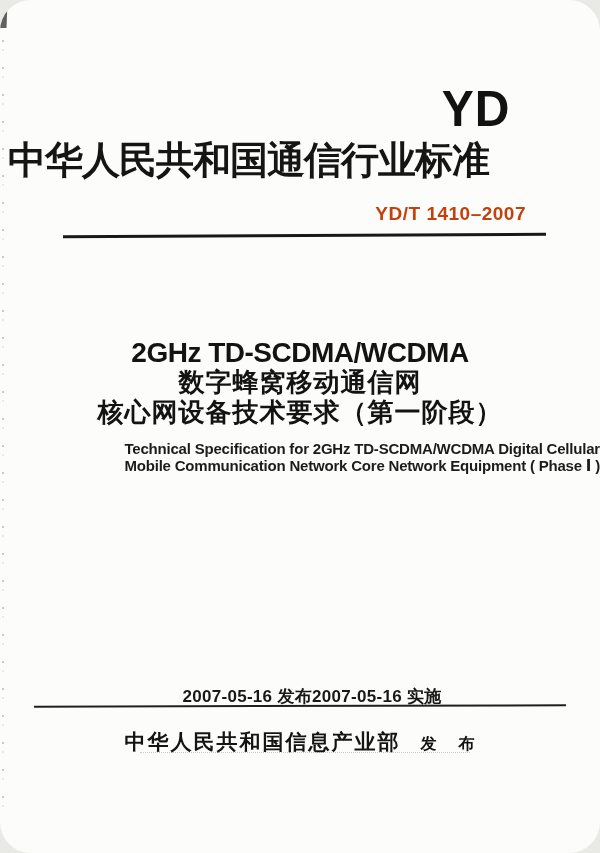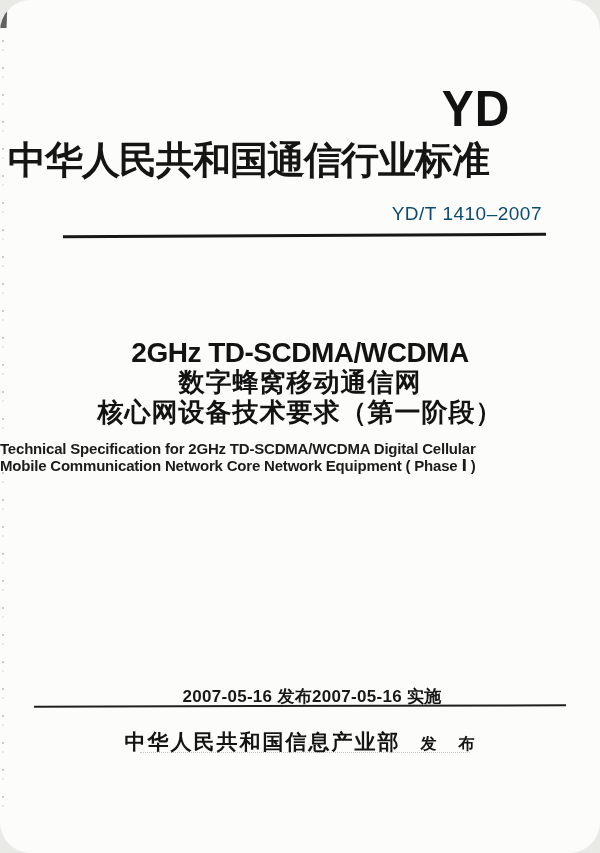--- a/index.html
+++ b/index.html
@@ -45,40 +45,40 @@
     letter-spacing:1px;color:#121212;
     transform:scaleX(.96);transform-origin:right;
   }
   .heading-cn{
     position:absolute;top:140px;left:0;right:0;
     font-size:38px;line-height:1.1;font-weight:700;
     letter-spacing:-1px;color:#151515;
     padding-left:8px;
   }
   .std-number{
-    position:absolute;top:203px;right:58px;
-    font-size:19px;font-weight:400;letter-spacing:.5px;color:#0c4a6e;
+    position:absolute;top:203px;right:74px;
+    font-size:19px;font-weight:700;letter-spacing:.5px;color:#c2410c;
   }
   .rule-top{
     position:absolute;top:234px;left:63px;width:483px;height:3px;
     background:#181818;transform:rotate(-.3deg);
   }
 
   
   .title-block{
     position:absolute;top:338px;left:0;right:0;text-align:center;color:#131313;
   }
   .title-line-en1{
     font-size:28px;font-weight:700;letter-spacing:-.5px;line-height:1.08;
   }
   .title-line-cn{
     font-size:26px;font-weight:700;letter-spacing:1px;line-height:1.14;
   }
   .subtitle-en{
-    position:absolute;top:441px;left:0;right:0;text-align:left;
+    position:absolute;top:441px;left:0;right:0;text-align:right;
     font-size:15px;font-weight:600;letter-spacing:-.2px;line-height:1.13;
     color:#1c1c1c;
   }
 
   
   .date-row{
     position:absolute;top:685px;left:66px;right:42px;
     display:flex;justify-content:center;
     font-size:17px;font-weight:600;letter-spacing:.3px;color:#181818;
   }

